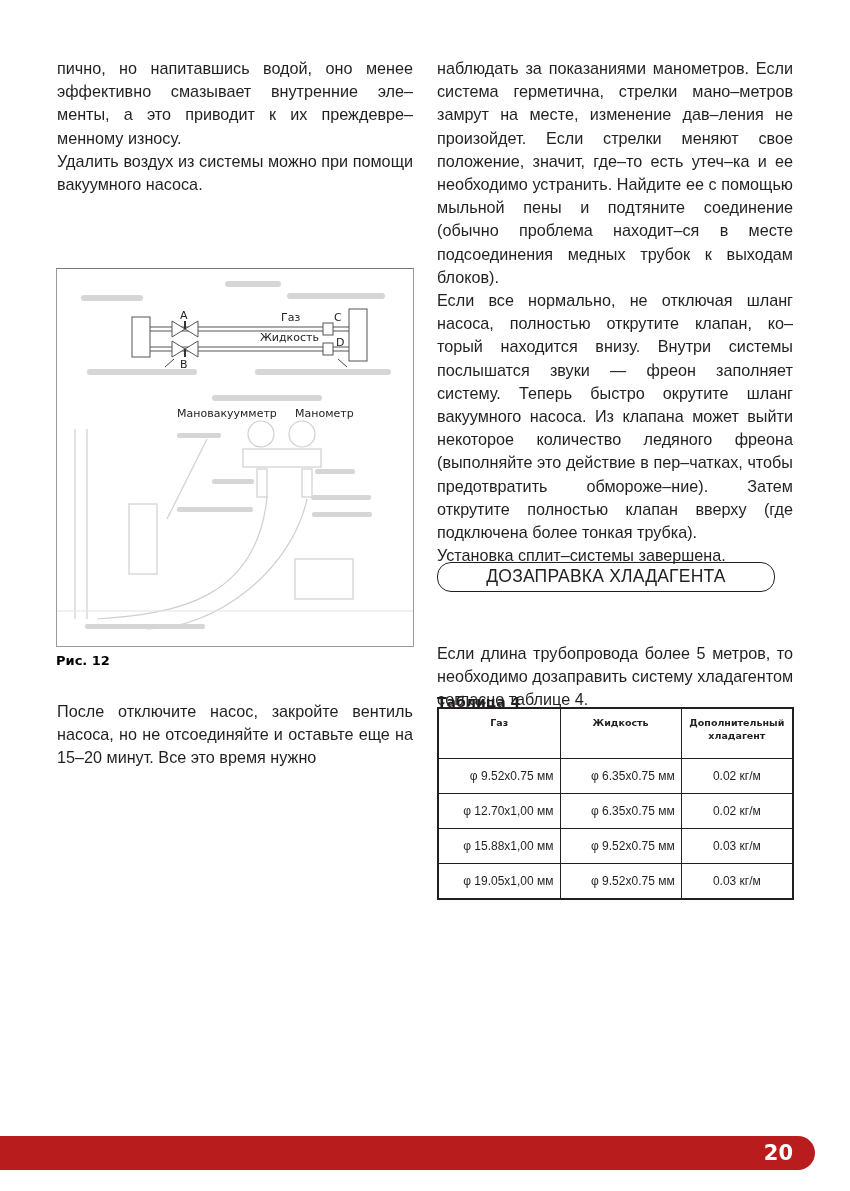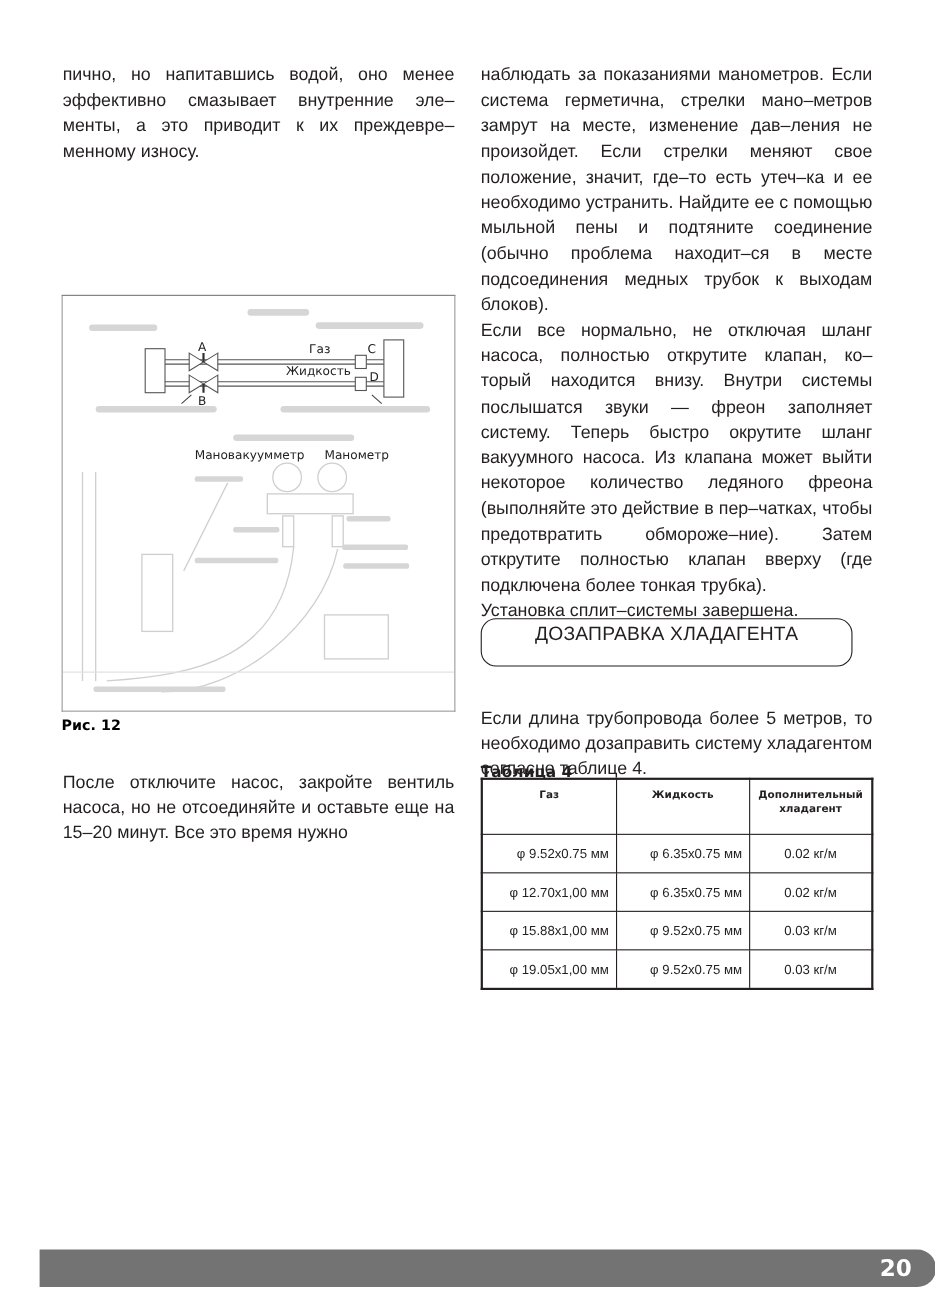--- a/index.html
+++ b/index.html
@@ -8,45 +8,46 @@
   .col { position: absolute; font-size: 16.2px; line-height: 23.2px; text-align: justify; }
   .col p { margin: 0; }
   #col-left-top { left: 57px; top: 57px; width: 356px; }
   #col-left-bottom { left: 57px; top: 700px; width: 356px; }
   #col-right-top { left: 437px; top: 57px; width: 356px; }
   #col-right-mid { left: 437px; top: 602px; width: 356px; margin-top: 40px; }
   .figure-box { position: absolute; left: 56px; top: 268px; width: 356px; height: 377px;
                 border: 1.5px solid #9a9a9a; border-top-color: #777; background: #fff; overflow: hidden; }
   .fig-caption { position: absolute; left: 56px; top: 653px; width: 358px; text-align: left;
                  font-family: "DejaVu Sans", sans-serif; font-weight: bold; font-size: 13px; color: #000000; }
-  .section-header { position: absolute; left: 437px; top: 562px; width: 338px; height: 44px;
+  .section-header { position: absolute; left: 437px; top: 562px; width: 338px; height: 30px;
                     border: 1.8px solid #231f20; border-radius: 14px; box-sizing: border-box;
                     text-align: center; font-size: 17.5px; line-height: 27px; letter-spacing: 0.2px; }
   .table-title { position: absolute; left: 437px; top: 683px; font-family: "DejaVu Sans", sans-serif;
                  font-weight: bold; font-size: 14px; margin-top: 11px; }
   table.tbl { position: absolute; left: 437px; top: 707px; width: 357px; border-collapse: collapse;
               border: 2px solid #231f20; }
   table.tbl th, table.tbl td { border: 1.5px solid #231f20; font-size: 12px; height: 34px; padding: 0 6px;
                                text-align: right; white-space: nowrap; }
   table.tbl th { font-family: "DejaVu Sans", sans-serif; font-size: 9.5px; font-weight: bold; text-align: center;
                  height: 42px; vertical-align: top; padding-top: 7px; line-height: 13px; white-space: normal; }
   table.tbl td.c3 { text-align: center; }
   table.tbl col.w1 { width: 123px; } table.tbl col.w2 { width: 122px; } table.tbl col.w3 { width: 112px; }
-  .footer-bar { position: absolute; left: 0; top: 1136px; width: 815px; height: 34px; background: #737373;
-                border-radius: 0 17px 17px 0; margin-left: 36px; }
+  .footer-bar { position: absolute; left: 0; top: 1136px; width: 815px; height: 34px; background: #b91c1c;
+                border-radius: 0 17px 17px 0; }
   .page-num { position: absolute; right: 22px; top: 3px; color: #fff; font-family: "DejaVu Sans", sans-serif;
               font-weight: bold; font-size: 21px; line-height: 28px; }
   .blur-label { fill: #d6d6d6; }
   .fig-text { font-family: "DejaVu Sans", sans-serif; font-size: 11px; fill: #222; }
 </style>
 </head>
 <body>
 
 <div class="col" id="col-left-top">
   <p>пично, но напитавшись водой, оно менее эффективно смазывает внутренние эле–менты, а это приводит к их преждевре–менному износу.</p>
+  <p>Удалить воздух из системы можно при помощи вакуумного насоса.</p>
 </div>
 
 <div class="figure-box">
   <svg width="356" height="377" viewBox="0 0 356 377">
 
     <rect class="blur-label" x="24" y="26" width="62" height="6" rx="3"></rect>
     <rect class="blur-label" x="168" y="12" width="56" height="6" rx="3"></rect>
     <rect class="blur-label" x="230" y="24" width="98" height="6" rx="3"></rect>
     <rect class="blur-label" x="30" y="100" width="110" height="6" rx="3"></rect>
     <rect class="blur-label" x="198" y="100" width="136" height="6" rx="3"></rect>

